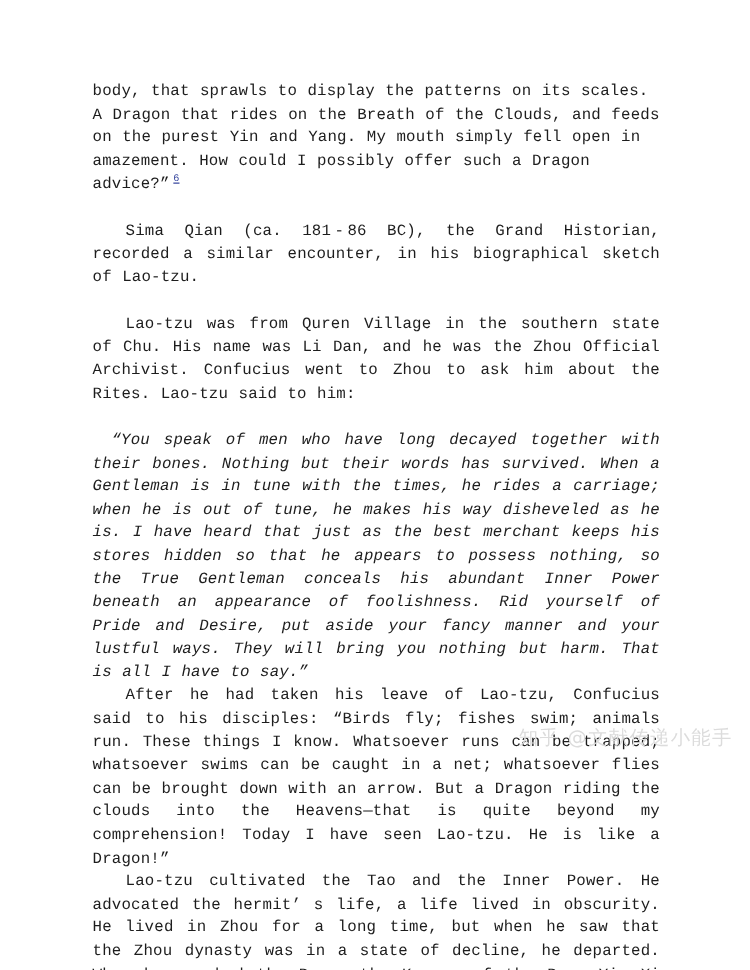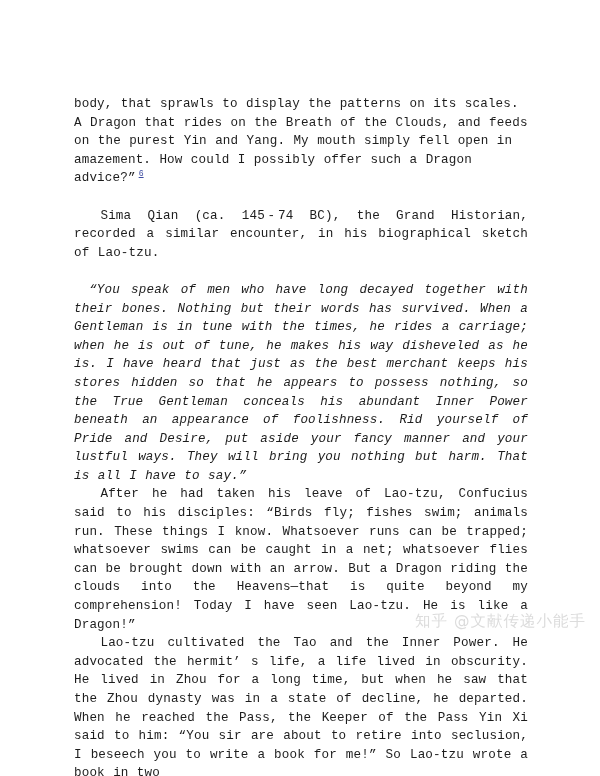--- a/index.html
+++ b/index.html
@@ -13,21 +13,20 @@
     font-family: "Liberation Mono", "DejaVu Sans Mono", monospace;
     overflow: hidden;
     position: relative;
   }
 
   #page {
     position: relative;
     width: 600px;
     height: 612px;
     background: #ffffff;
-    margin-top: 31px;
   }
 
   #text-column {
     position: absolute;
     left: 74px;
     top: 64px;
     width: 454px;
   }
 
   .para {
@@ -98,22 +97,23 @@
 </style>
 </head>
 <body>
 
 <div id="page">
 
   <div id="text-column">
 
     <p class="para nojustify"><span>body, that sprawls to display the patterns on its scales. A Dragon that rides on the Breath of the Clouds, and feeds on the purest Yin and Yang. My mouth simply fell open in amazement. How could I possibly offer such a Dragon advice?”</span><sup class="footnote-ref">6</sup></p>
 
-    <p class="para indent">Sima Qian (ca. 145 - 74 BC), the Grand Historian, recorded a similar encounter, in his biographical sketch of Lao-tzu.</p>
+    <p class="para indent">Sima Qian (ca. 181 - 86 BC), the Grand Historian, recorded a similar encounter, in his biographical sketch of Lao-tzu.</p>
 
+    <p class="para indent">Lao-tzu was from Quren Village in the southern state of Chu. His name was Li Dan, and he was the Zhou Official Archivist. Confucius went to Zhou to ask him about the Rites. Lao-tzu said to him:</p>
 
     <p class="para indent-sm tight">“You speak of men who have long decayed together with their bones. Nothing but their words has survived. When a Gentleman is in tune with the times, he rides a carriage; when he is out of tune, he makes his way disheveled as he is. I have heard that just as the best merchant keeps his stores hidden so that he appears to possess nothing, so the True Gentleman conceals his abundant Inner Power beneath an appearance of foolishness. Rid yourself of Pride and Desire, put aside your fancy manner and your lustful ways. They will bring you nothing but harm. That is all I have to say.”</p>
 
     <p class="para indent tight">After he had taken his leave of Lao-tzu, Confucius said to his disciples: “Birds fly; fishes swim; animals run. These things I know. Whatsoever runs can be trapped; whatsoever swims can be caught in a net; whatsoever flies can be brought down with an arrow. But a Dragon riding the clouds into the Heavens—that is quite beyond my comprehension! Today I have seen Lao-tzu. He is like a Dragon!”</p>
 
     <p class="para indent tight">Lao-tzu cultivated the Tao and the Inner Power. He advocated the hermit’ s life, a life lived in obscurity. He lived in Zhou for a long time, but when he saw that the Zhou dynasty was in a state of decline, he departed. When he reached the Pass, the Keeper of the Pass Yin Xi said to him: “You sir are about to retire into seclusion, I beseech you to write a book for me!” So Lao-tzu wrote a book in two</p>
 
   </div>
 
   <div id="watermark">

